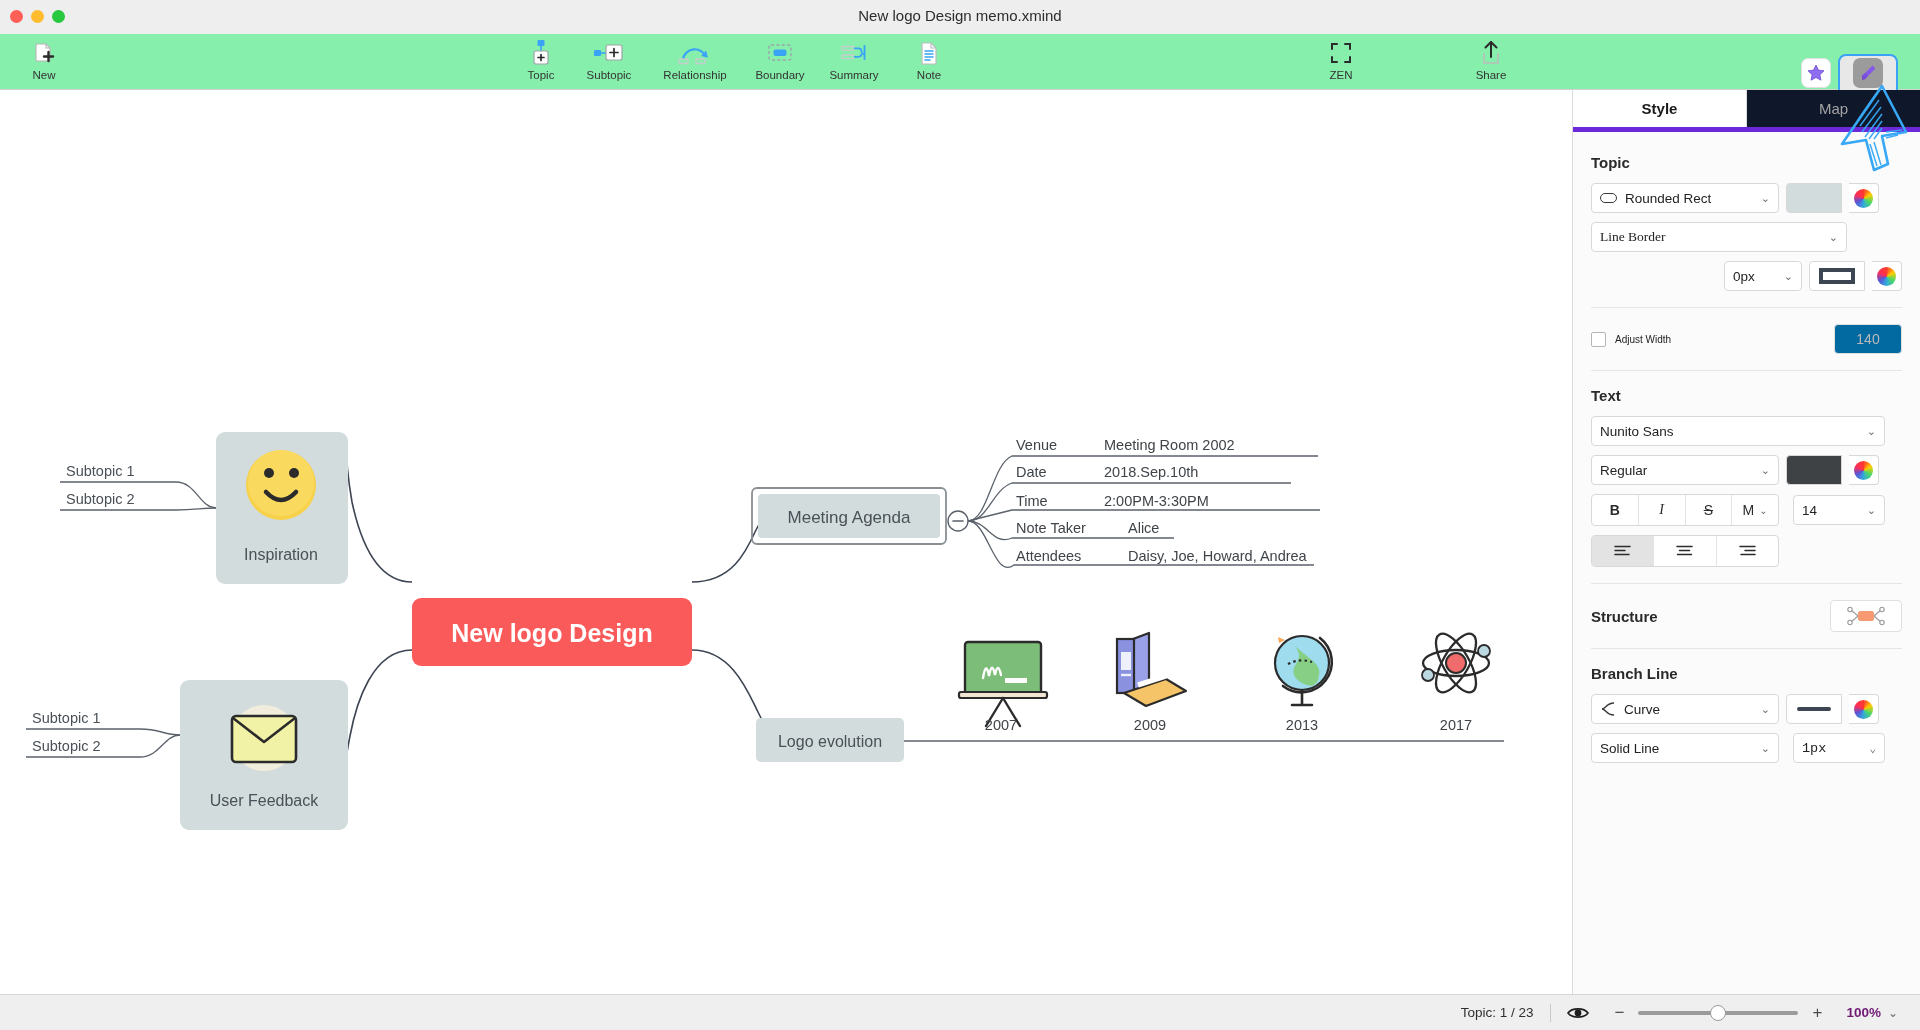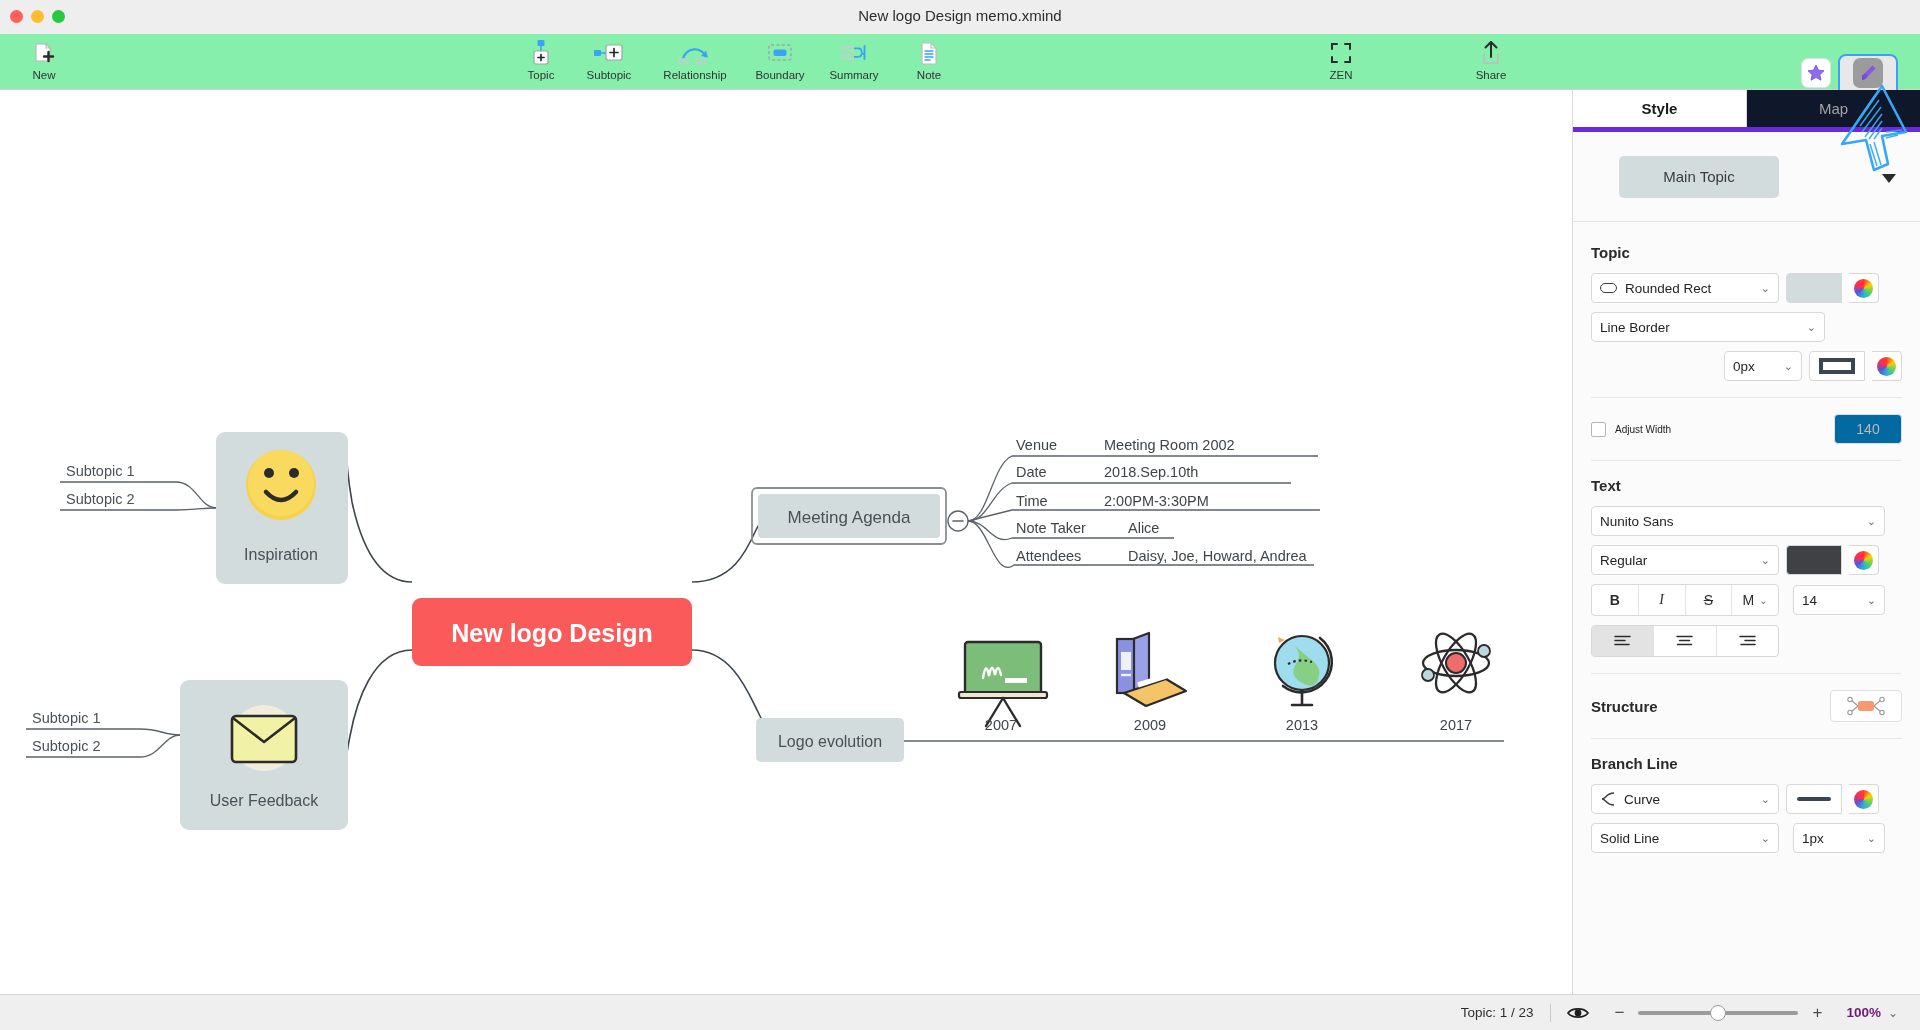--- a/index.html
+++ b/index.html
@@ -396,42 +396,38 @@
     </svg>
   </div>
 
   <div class="panel">
 
     <div class="tabs">
       <div class="tab active">Style</div>
       <div class="tab inactive">Map</div>
     </div>
 
-    <div class="preview-row">
-      <div class="preview-chip">Main Topic</div>
-      <div class="caret-down"></div>
-    </div>
 
     <div class="section">
       <div class="sec-title">Topic</div>
 
       <div class="row">
         <div class="select" style="width:188px;">
           <span style="display:inline-block;width:17px;height:10px;border:1.6px solid #3a3a3a;border-radius:5px;margin-right:8px;"></span>
           <span>Rounded Rect</span>
           <span class="chev">⌄</span>
         </div>
         <div class="swatch-box" style="background:#d3dcdd;"></div>
         <div class="wheel">
             <i></i>
           </div>
       </div>
 
       <div class="row">
-        <div class="select" style="width:234px;">
+        <div class="select" style="width:256px;font-family:Liberation Serif, serif;">
           <span>Line Border</span>
           <span class="chev">⌄</span>
         </div>
       </div>
 
       <div class="row" style="justify-content:flex-end;">
         <div class="select" style="width:78px; justify-content:center;">
           <span>0px</span>
           <span class="chev">⌄</span>
         </div>
@@ -562,21 +558,21 @@
         <div class="wheel">
             <i></i>
           </div>
       </div>
 
       <div class="row">
         <div class="select" style="width:188px;">
           <span>Solid Line</span>
           <span class="chev">⌄</span>
         </div>
-        <div class="select" style="width:92px;margin-left:7px;">
+        <div class="select" style="width:92px;margin-left:7px;font-family:Liberation Mono, monospace;">
           <span>1px</span>
           <span class="chev">⌄</span>
         </div>
       </div>
     </div>
   </div>
 
   <svg style="position:absolute;left:1836px;top:82px;" width="78" height="96" viewBox="0 0 78 96">
     <path d="M46 4 L6 62 L30 58 L38 88 L52 82 L46 54 L70 50 Z" fill="none" stroke="#36a8f5" stroke-width="2.6" stroke-linejoin="round"></path>
     <g stroke="#36a8f5" stroke-width="1.5" opacity="0.95">

